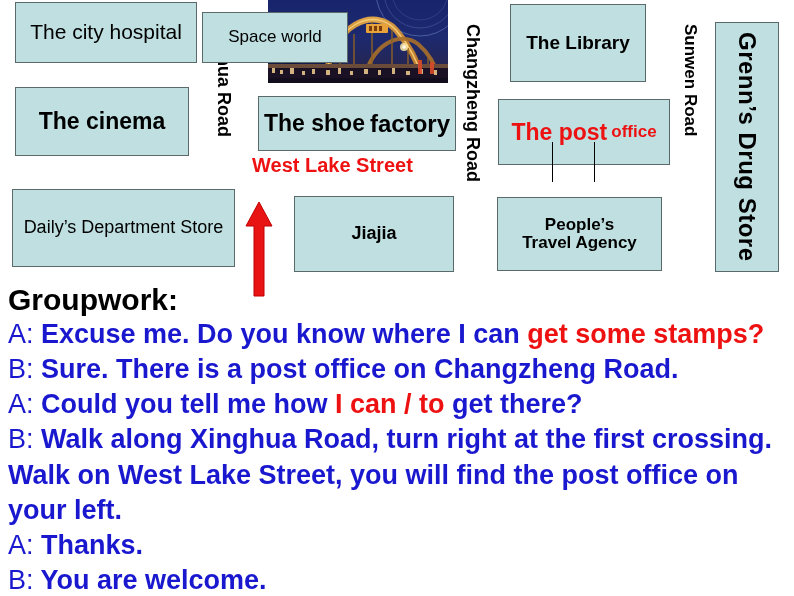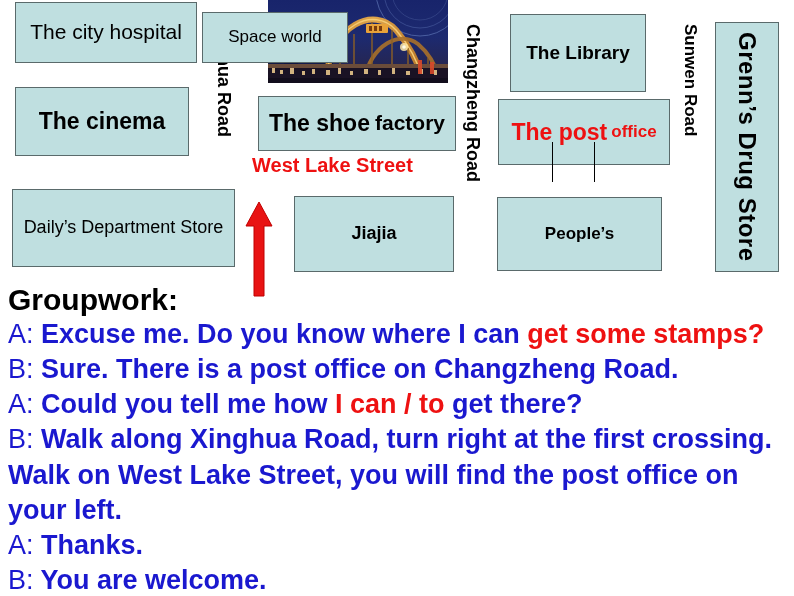--- a/index.html
+++ b/index.html
@@ -55,27 +55,27 @@
     left: 202px; top: 12px; width: 146px; height: 51px;
     font-size: 17px; font-weight: normal;
     z-index: 6;
   }
   .b-shoe {
     left: 258px; top: 96px; width: 198px; height: 55px;
     font-size: 17px; font-weight: bold;
     z-index: 6;
   }
   .b-shoe .big { font-size: 23px; }
-  .b-shoe .small { font-size: 21px; padding-left: 5px; }
+  .b-shoe .small { font-size: 24px; padding-left: 5px; }
   .b-jiajia {
     left: 294px; top: 196px; width: 160px; height: 76px;
     font-size: 18px; font-weight: bold;
   }
   .b-library {
-    left: 510px; top: 14px; width: 136px; height: 78px;
+    left: 510px; top: 4px; width: 136px; height: 78px;
     font-size: 19px; font-weight: bold;
   }
   .b-post {
     left: 498px; top: 99px; width: 172px; height: 66px;
     font-size: 17px; font-weight: bold;
     color: #ee1111;
     z-index: 6;
   }
   .b-post .big { font-size: 23px; }
   .b-post .small { font-size: 17px; padding-left: 4px; }
@@ -308,20 +308,21 @@
   </div>
 
   <div class="box b-post">
     <span class="big">The post</span>
       <span class="small">office</span>
   </div>
 
   <div class="box b-travel">
     <span>
       <span>People’s</span><br>
+      <span>Travel Agency</span>
     </span>
   </div>
 
   <div class="box b-drug">
     <span class="vert">Grenn’s Drug Store</span>
   </div>
 
   <div class="tick tick-a"></div>
   <div class="tick tick-b"></div>
 

